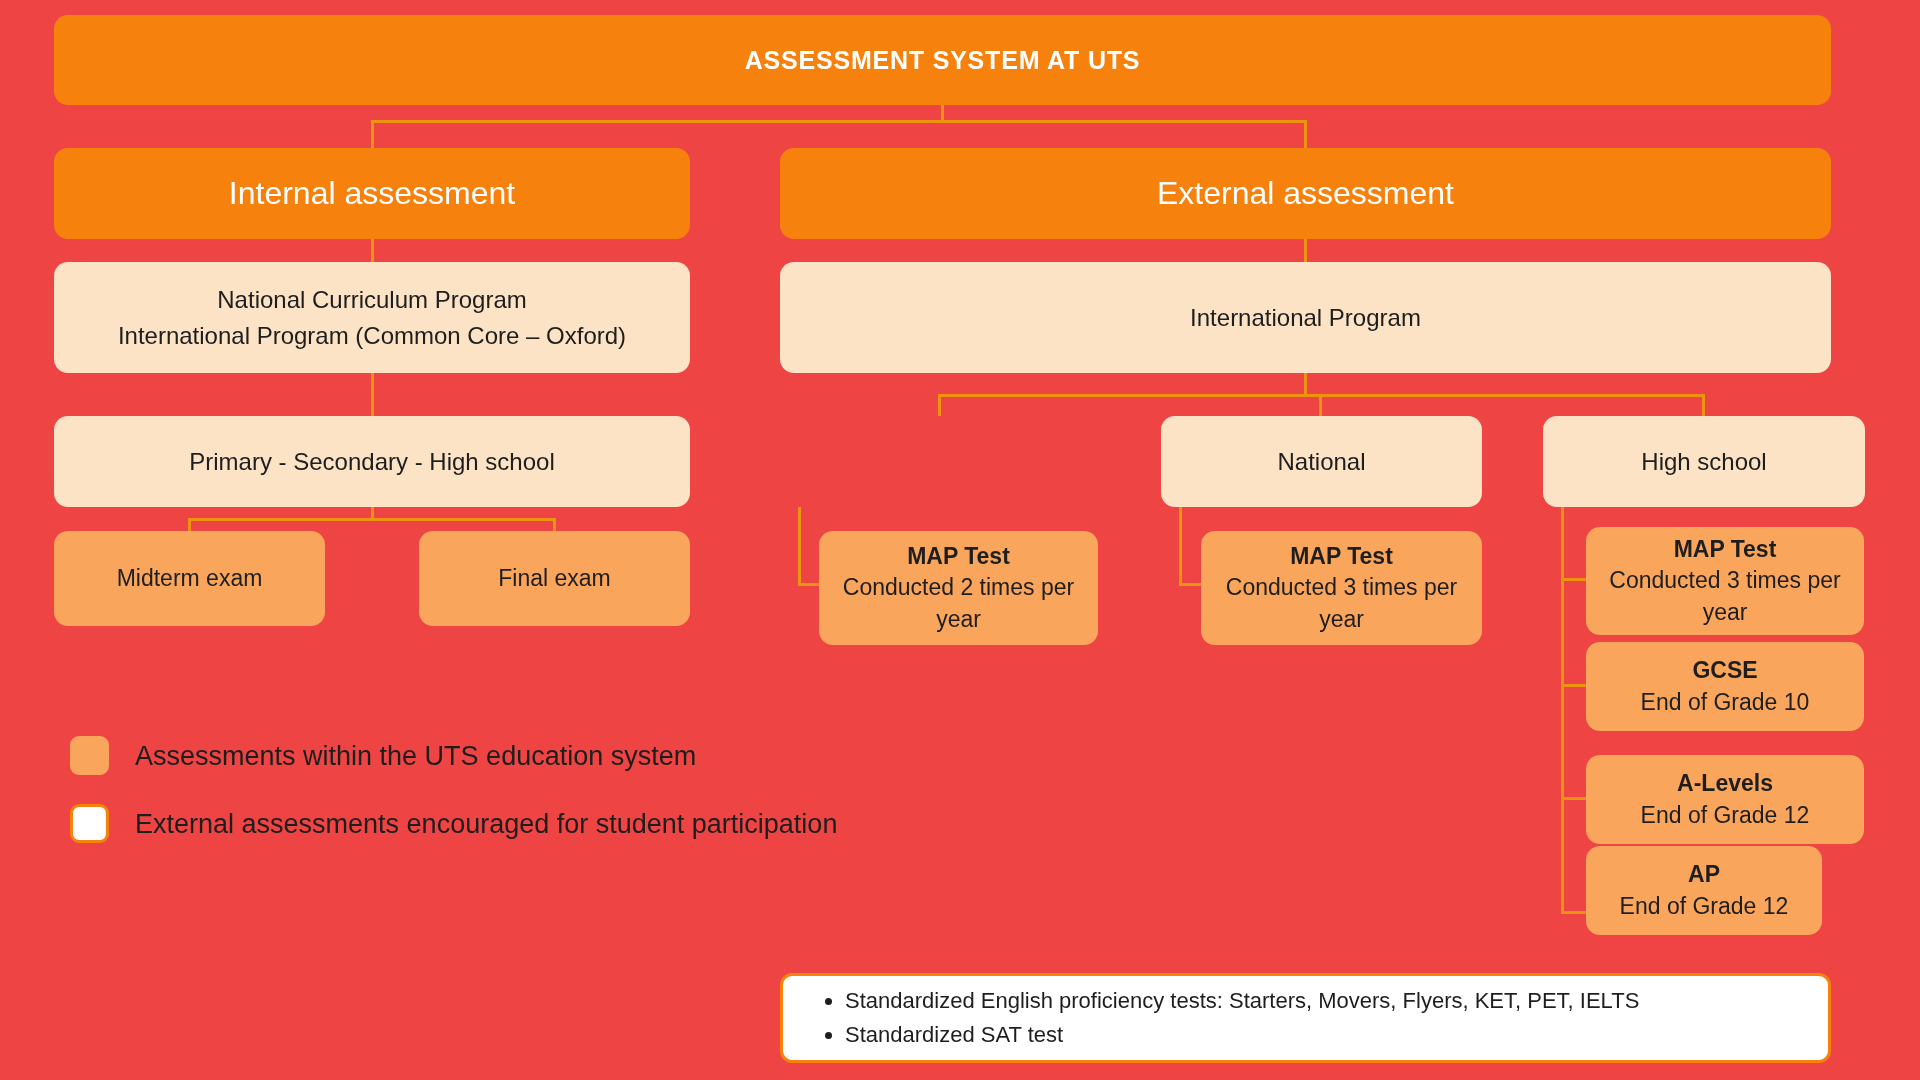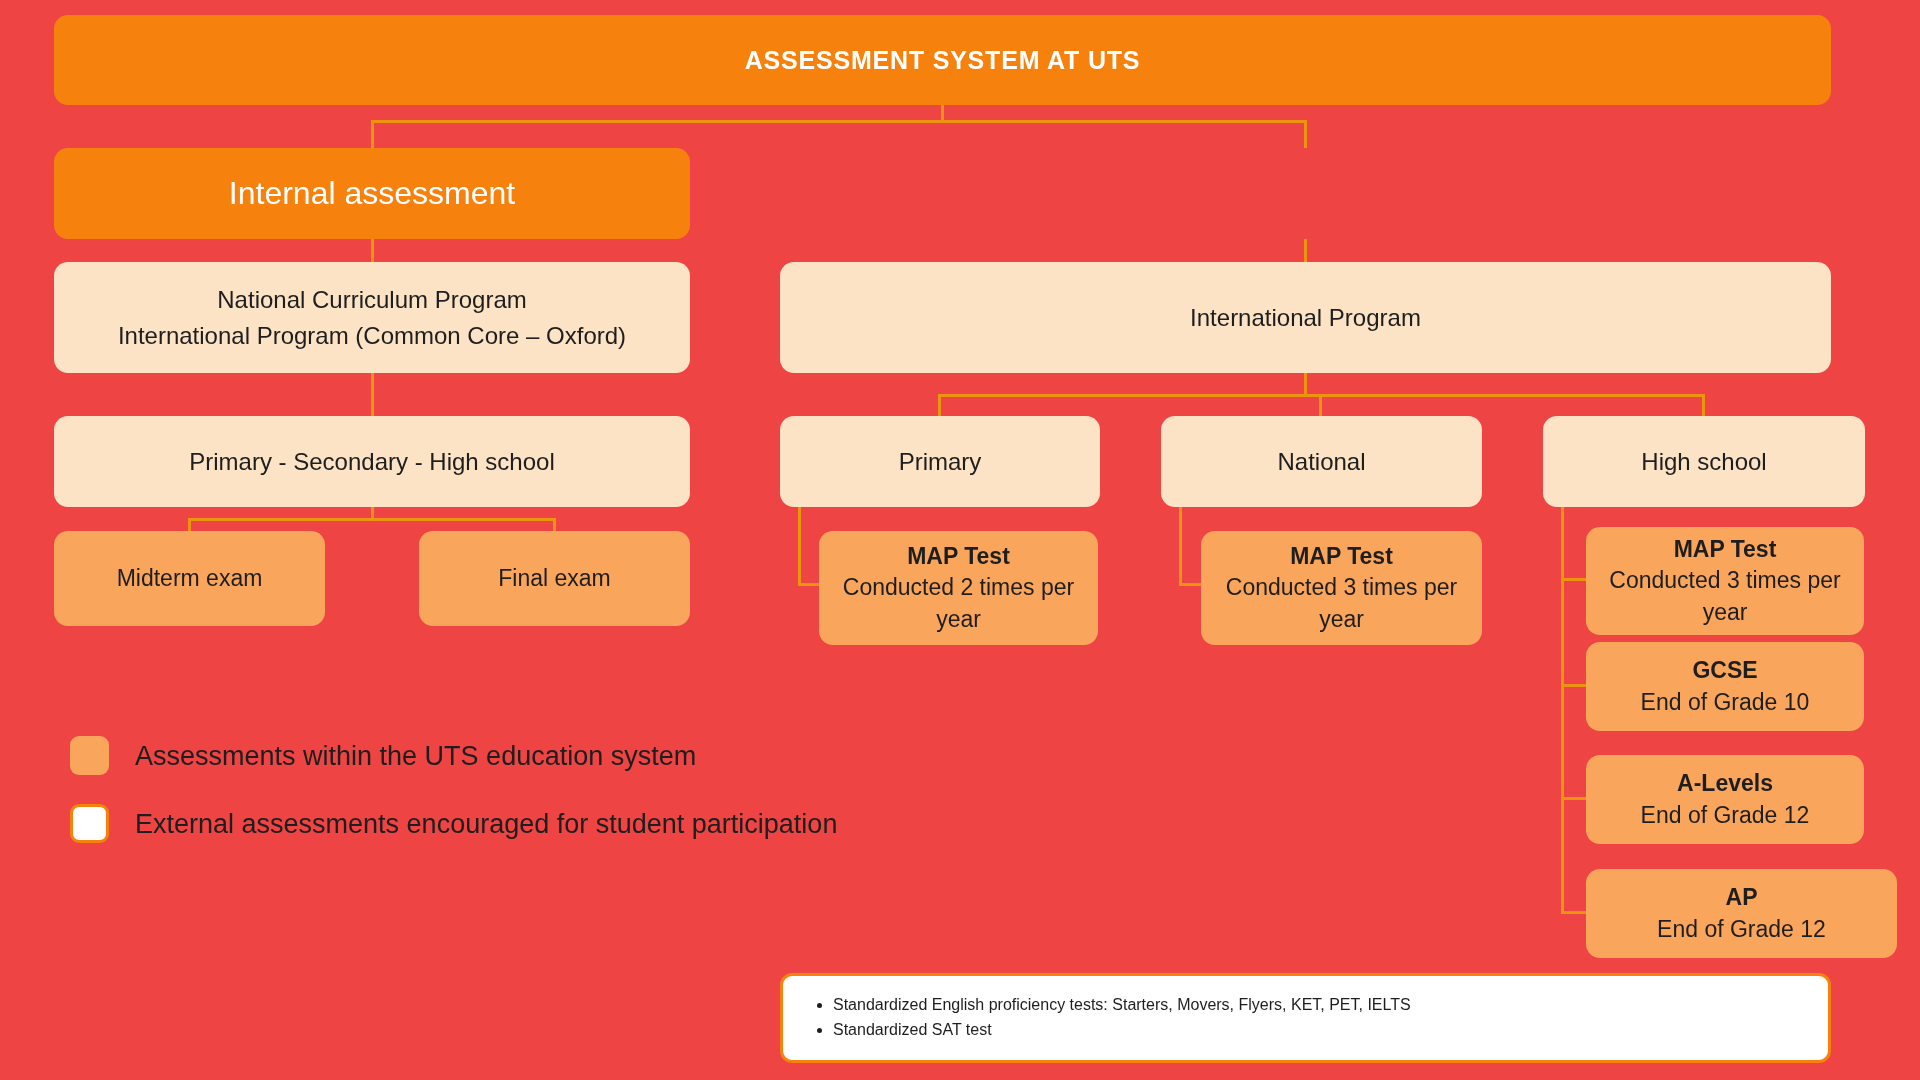--- a/index.html
+++ b/index.html
@@ -63,23 +63,23 @@
     width: 1051px; height: 90px;
     background: #ffffff;
     border: 3px solid var(--orange-dark);
     border-radius: 12px;
     box-sizing: border-box;
     display: flex;
     align-items: center;
     padding-left: 22px;
   }
   .footnote ul {
-    margin: 0;
+    margin: 12px;
     padding-left: 28px;
-    font-size: 16px;
+    font-size: 22px;
     line-height: 1.55;
     color: var(--ink);
   }
 </style>
 </head>
 <body>
 
 <div class="canvas">
 
   <div class="line" style="left:941px;top:105px;width:3px;height:17px"></div>
@@ -126,27 +126,27 @@
   <div class="node light" style="left:54px;top:416px;width:636px;height:91px">
     <span>Primary - Secondary - High school</span>
   </div>
   <div class="node mid" style="left:54px;top:531px;width:271px;height:95px">
     <span>Midterm exam</span>
   </div>
   <div class="node mid" style="left:419px;top:531px;width:271px;height:95px">
     <span>Final exam</span>
   </div>
 
+  <div class="node dark" style="left:780px;top:148px;width:1051px;height:91px">
+    <span>External assessment</span>
+  </div>
   <div class="node light" style="left:780px;top:262px;width:1051px;height:111px">
     <span>International Program</span>
   </div>
 
-  <div class="node light" style="left:780px;top:416px;width:320px;height:91px">
-    <span>Primary</span>
-  </div>
   <div class="node light" style="left:1161px;top:416px;width:321px;height:91px">
     <span>National</span>
   </div>
   <div class="node light" style="left:1543px;top:416px;width:322px;height:91px">
     <span>High school</span>
   </div>
 
   <div class="node mid" style="left:819px;top:531px;width:279px;height:114px">
     <div class="test-title">MAP Test</div>
     <div class="test-sub">Conducted 2 times per year</div>
@@ -161,21 +161,21 @@
     <div class="test-sub">Conducted 3 times per year</div>
   </div>
   <div class="node mid" style="left:1586px;top:642px;width:278px;height:89px">
     <div class="test-title">GCSE</div>
     <div class="test-sub">End of Grade 10</div>
   </div>
   <div class="node mid" style="left:1586px;top:755px;width:278px;height:89px">
     <div class="test-title">A-Levels</div>
     <div class="test-sub">End of Grade 12</div>
   </div>
-  <div class="node mid" style="left:1586px;top:869px;width:311px;height:89px">
+  <div class="node mid" style="left:1586px;top:846px;width:236px;height:89px">
     <div class="test-title">AP</div>
     <div class="test-sub">End of Grade 12</div>
   </div>
 
   <div class="legend-swatch filled" style="left:70px;top:736px"></div>
   <div class="legend-label" style="left:135px;top:736px">Assessments within the UTS education system</div>
   <div class="legend-swatch outlined" style="left:70px;top:804px"></div>
   <div class="legend-label" style="left:135px;top:804px">External assessments encouraged for student participation</div>
 
   <div class="footnote">

